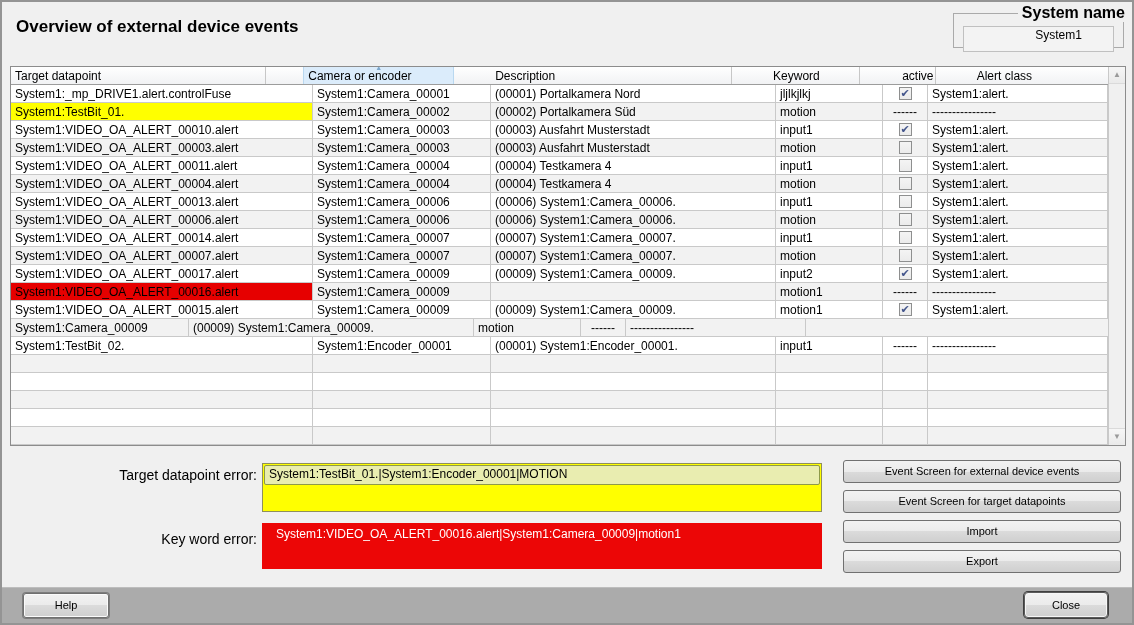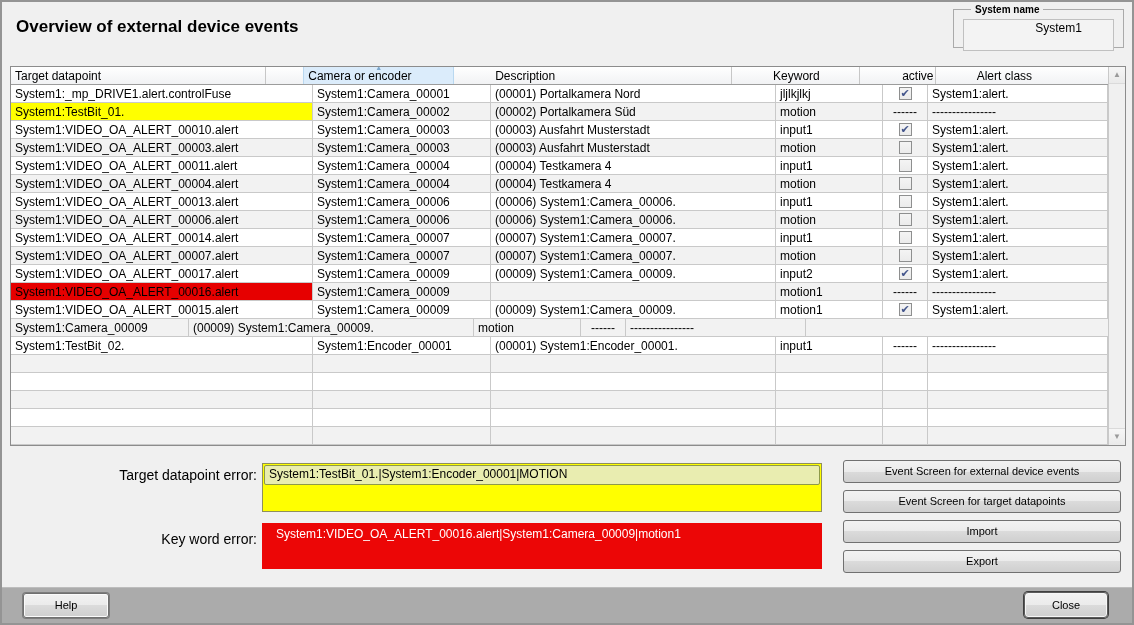--- a/index.html
+++ b/index.html
@@ -4,22 +4,22 @@
 <style>
   * { margin:0; padding:0; box-sizing:border-box; }
   body { background:#d0d0d0; font-family:"Liberation Sans", sans-serif; }
   .window { position:relative; width:1134px; height:625px; background:#f0f0f0;
             border:2px solid #949494; overflow:hidden; }
   .title { position:absolute; left:14px; top:15px; font-size:17px; font-weight:bold; color:#000; }
 
   
   .sysname { position:absolute; left:951px; top:2px; width:171px; height:44px;
              border:1px solid #aaa; padding:4px 9px 0 9px; }
-  .sysname legend { font-size:10px; font-weight:bold; padding:0 4px; margin-left:8px; }
-  .sysfield { background:#f3f3f3; border:1px solid #c0c0c0; height:32px; line-height:17px;
+  .sysname legend { font-size:16px; font-weight:bold; padding:0 4px; margin-left:15px;text-align:right; }
+  .sysfield { background:#f3f3f3; border:1px solid #c0c0c0; height:26px; line-height:17px;
               text-align:center; font-size:12px; color:#000;padding-left:40px; }
 
   
   .table { position:absolute; left:8px; top:64px; width:1116px; height:380px;
            background:#fff; border:1px solid #8c8c8c; }
   .thead { display:flex; height:18px; background:linear-gradient(#ffffff,#f1f2f4);
            border-bottom:1px solid #9c9c9c; font-size:12px; color:#000;gap:37px; }
   .th { padding:2px 0 0 4px; border-right:1px solid #c7c7c7; position:relative;
         white-space:nowrap; overflow:hidden; }
   .th.sorted { background:#dbecfb; border-left:1px solid #b9d8f0; border-right:1px solid #b9d8f0; }

